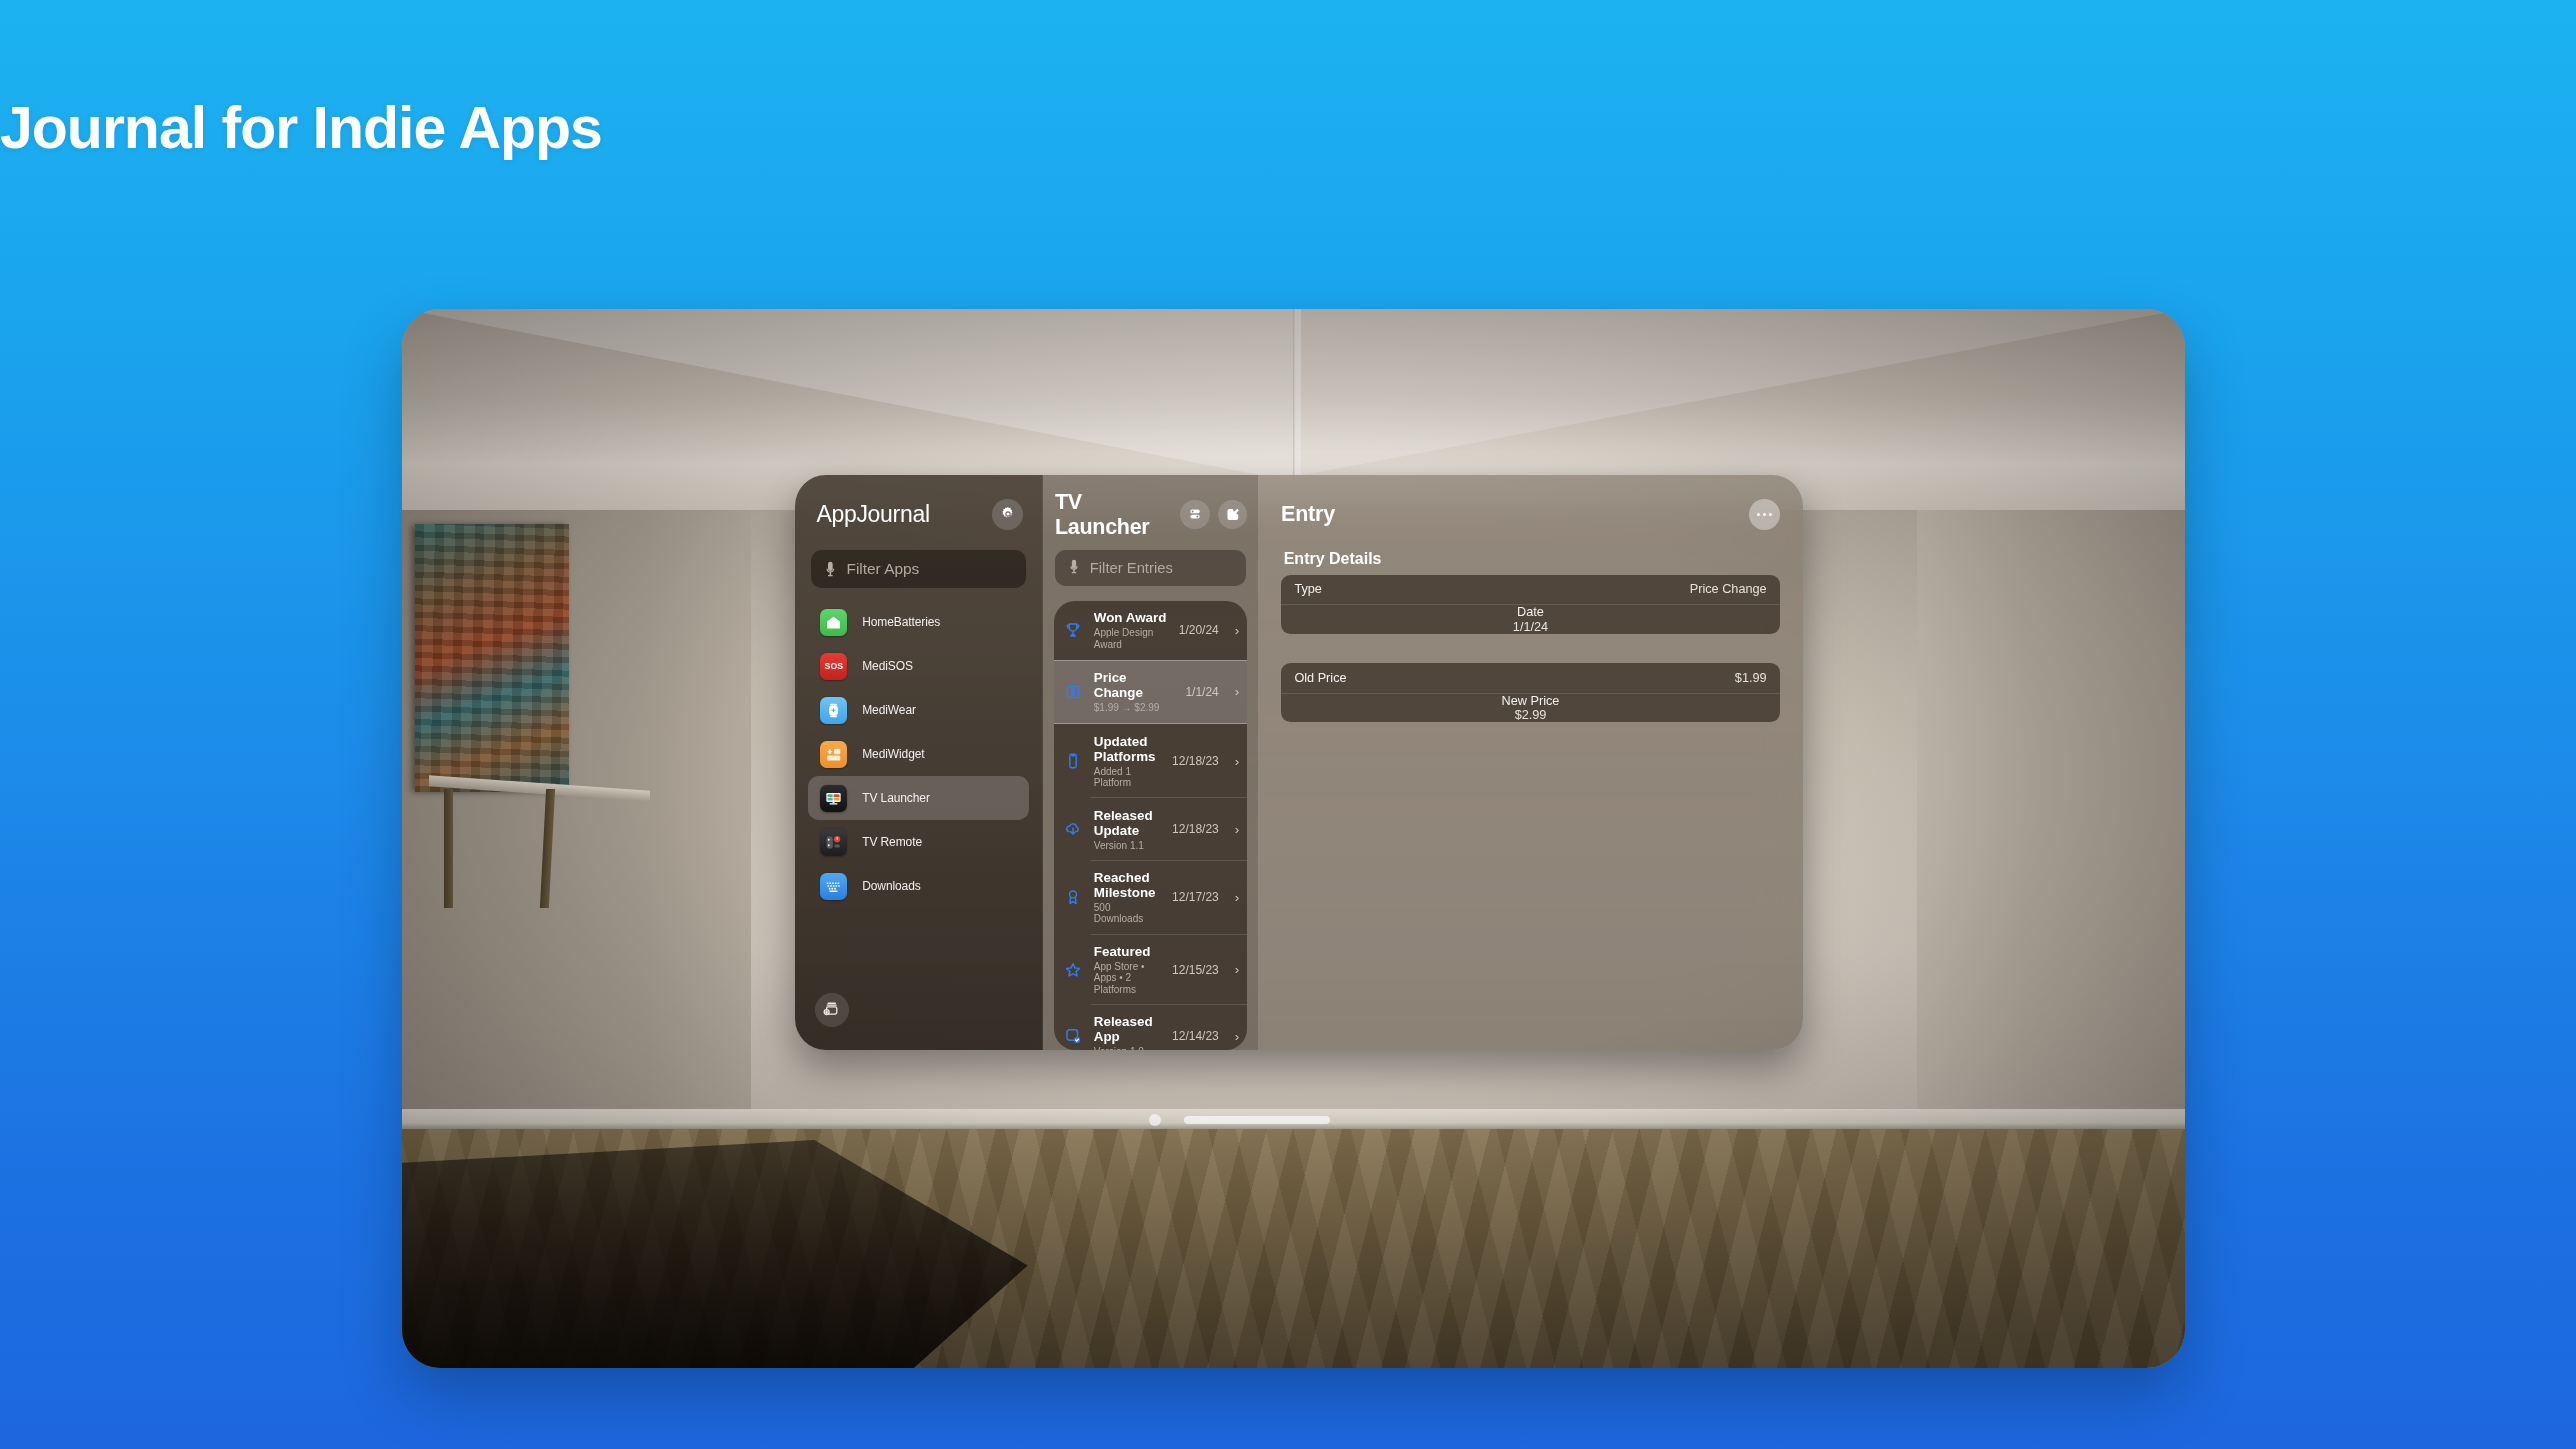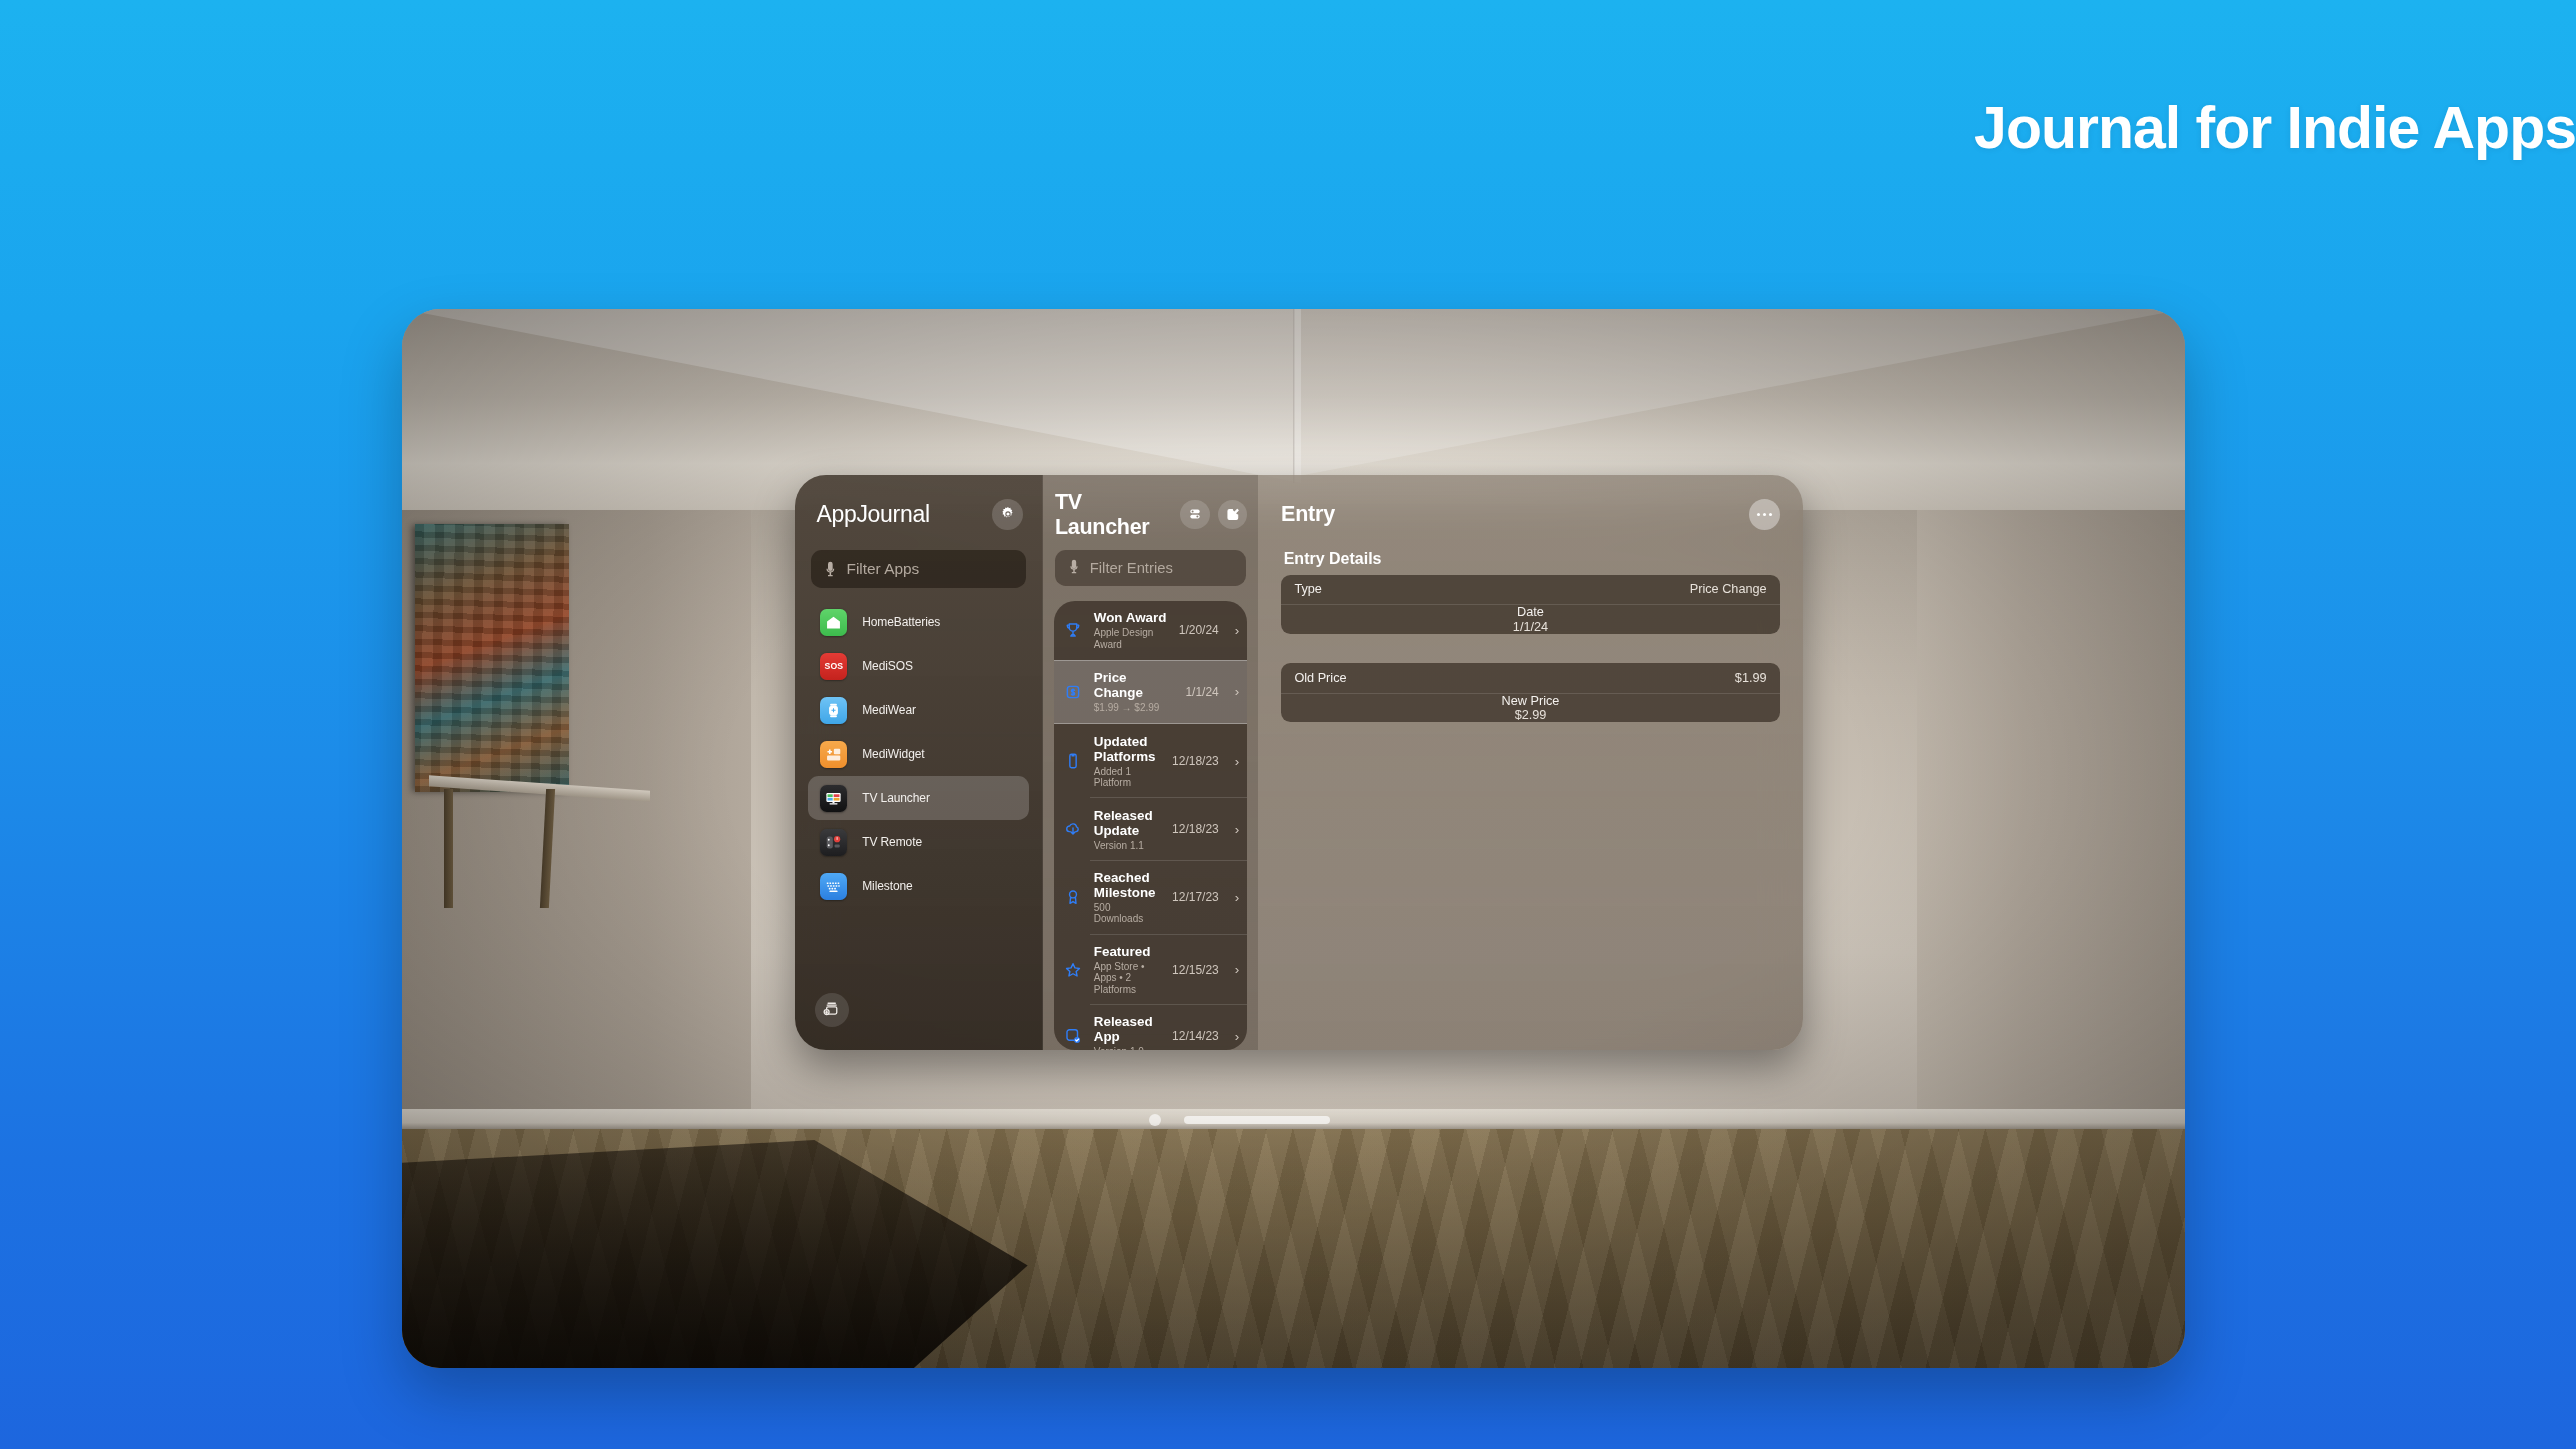--- a/index.html
+++ b/index.html
@@ -10,21 +10,21 @@
   }
   body {
     background: linear-gradient(180deg, #1cb2f0 0%, #1aa4ee 22%, #1c8ce9 52%, #1c72e2 80%, #1d66de 100%);
     position: relative;
   }
 
   
   .page-title {
     position: absolute;
     top: 94px; left: 0; width: 100%;
-    text-align: right;
+    text-align: left;
     color: #ffffff;
     font-size: 59px;
     font-weight: 700;
     letter-spacing: -1px;
     text-shadow: 0 1.3px 6.7px rgba(0,0,0,0.08);
   }
 
   
   .device-frame {
     position: absolute;
@@ -440,21 +440,21 @@
                 <rect x="13" y="12" width="2.6" height="2.3" rx="0.6"></rect>
                   <rect x="17" y="12" width="2.6" height="2.3" rx="0.6"></rect>
                 <rect x="21" y="12" width="2.2" height="2.3" rx="0.6"></rect>
                 <rect x="7" y="16" width="2.6" height="2.3" rx="0.6"></rect>
                   <rect x="11" y="16" width="2.6" height="2.3" rx="0.6"></rect>
                 <rect x="15" y="16" width="2.6" height="2.3" rx="0.6"></rect>
                 <rect x="8" y="20" width="12" height="2.2" rx="1"></rect>
               </g>
             </svg>
           </div>
-          <div class="app-label">Milestone</div>
+          <div class="app-label">Downloads</div>
         </div>
 
       </div>
 
       <div class="sidebar-foot">
         <div class="foot-btn">
           <span>
             <svg viewBox="0 0 24 24">
               <path d="M7 4.5h10" stroke-linecap="round"></path>
               <path d="M5.8 7h12.4" stroke-linecap="round"></path>

